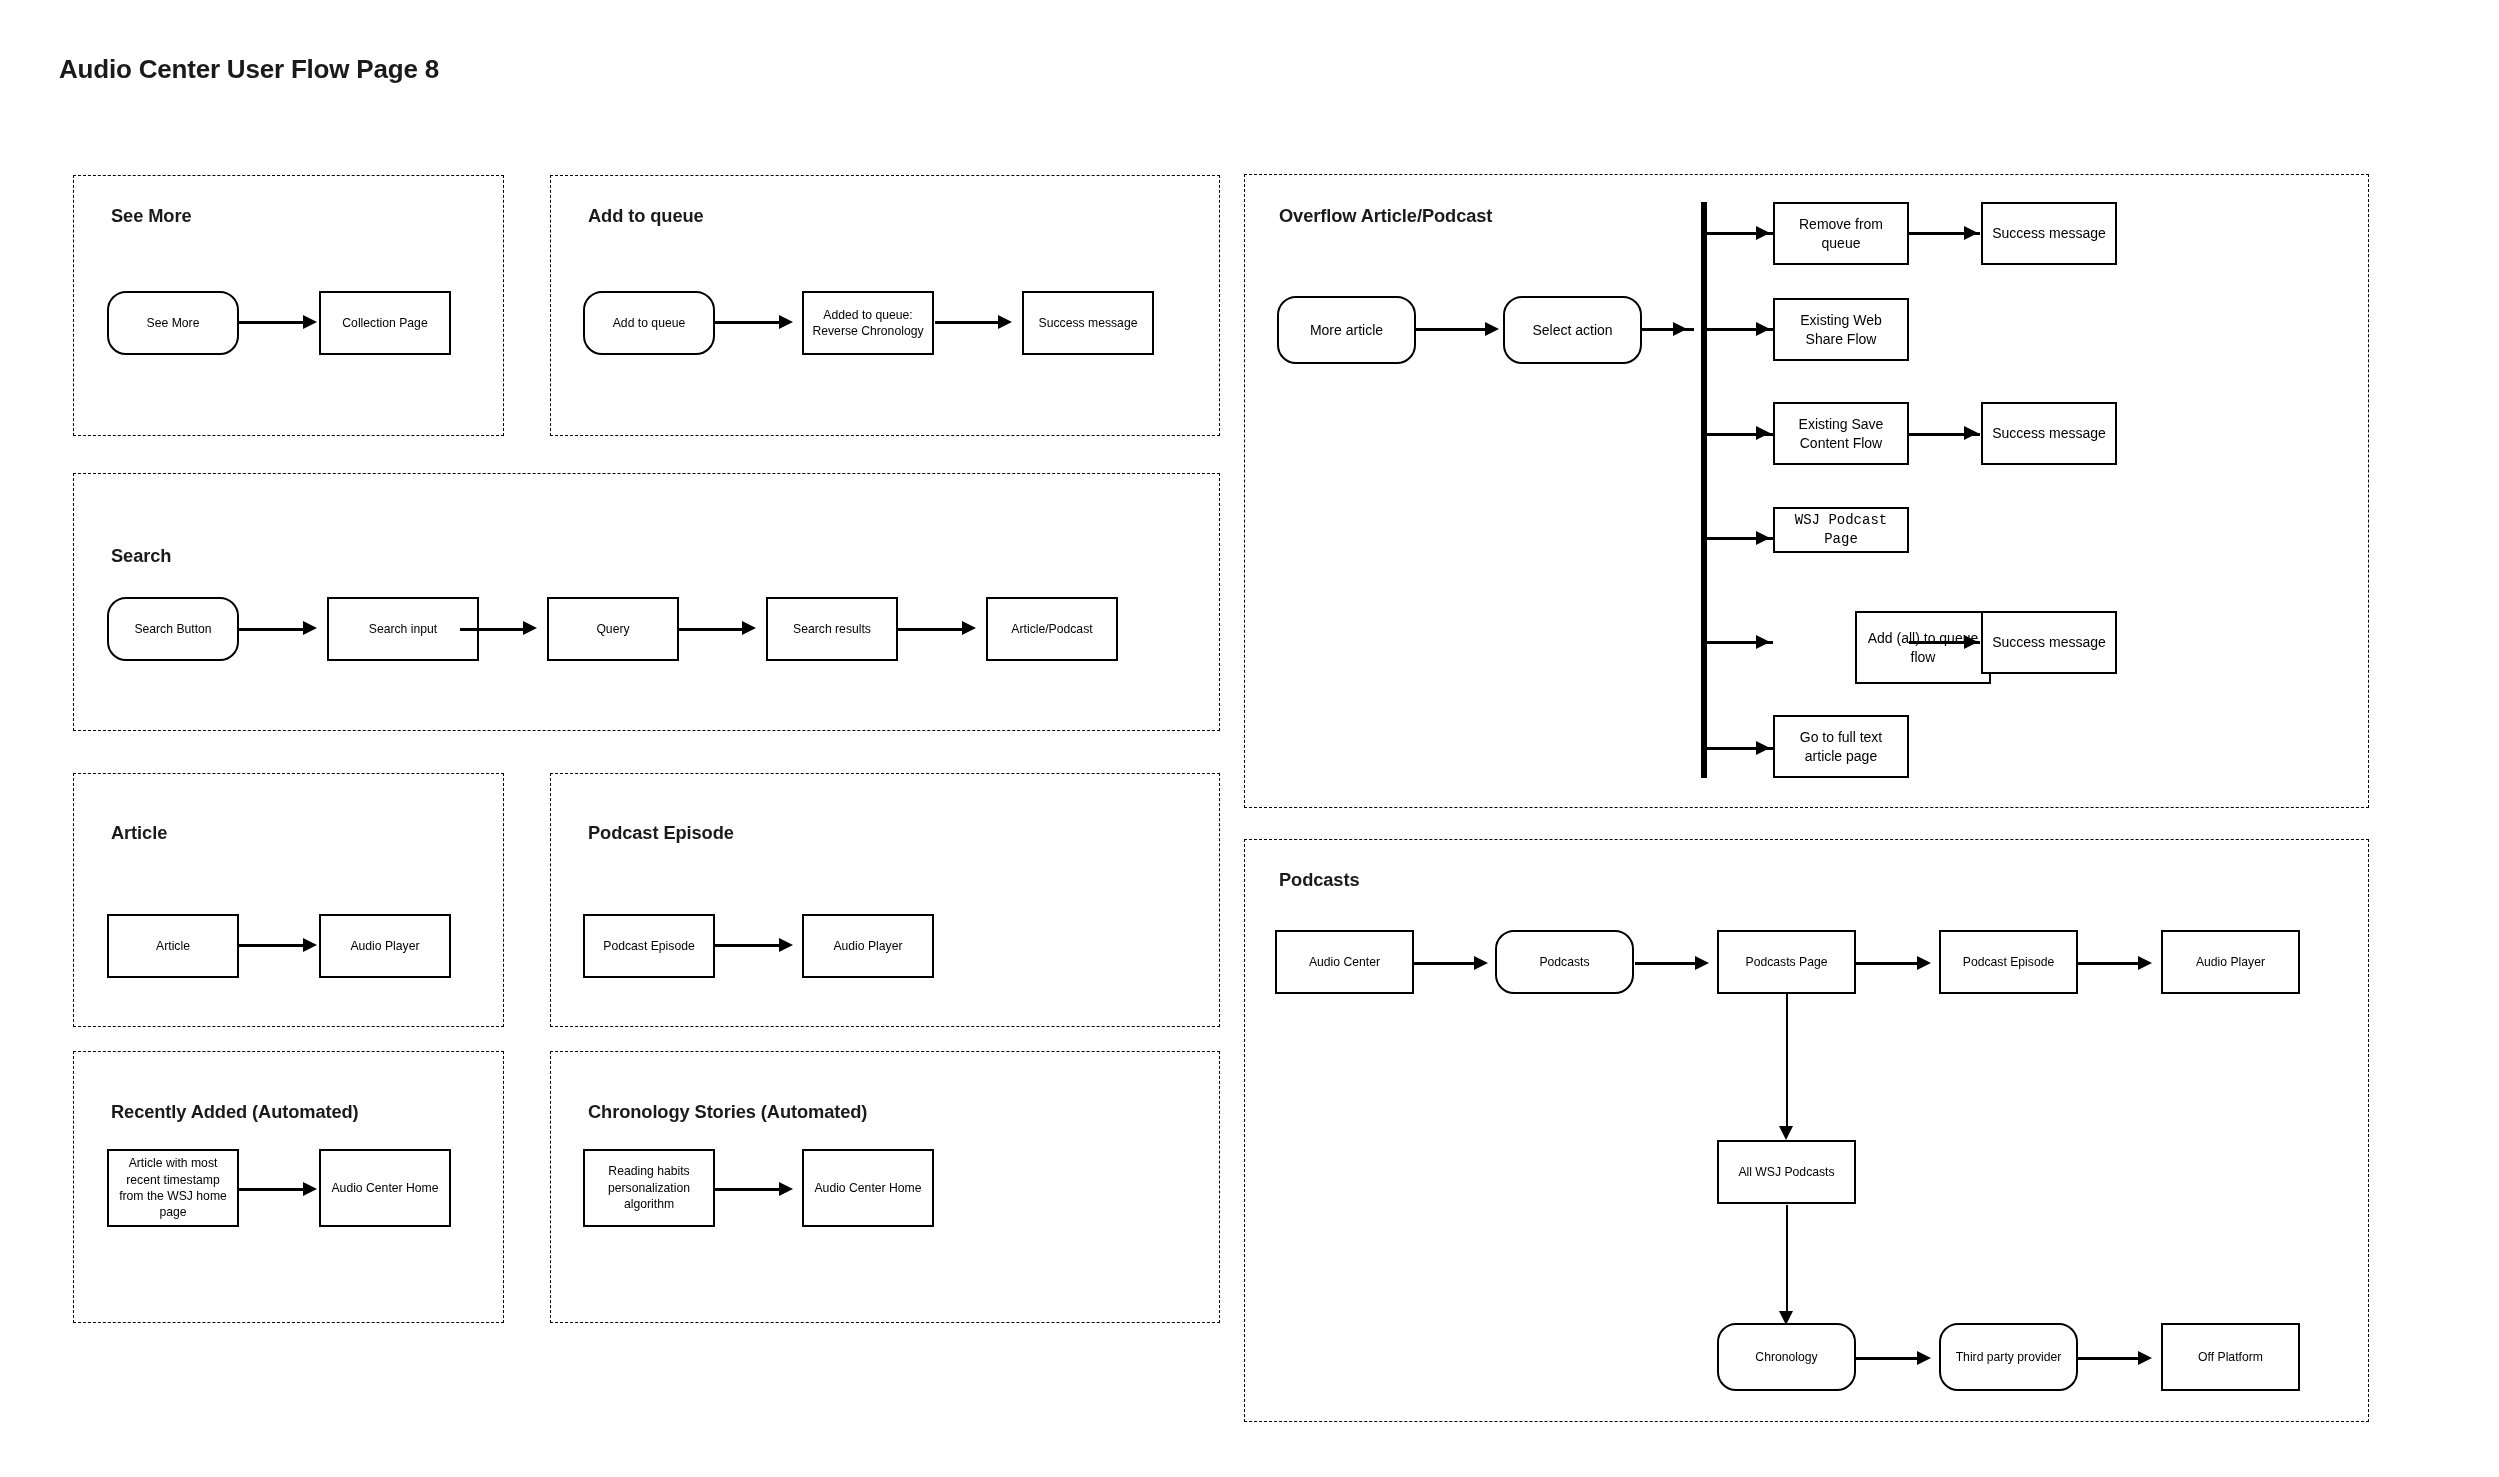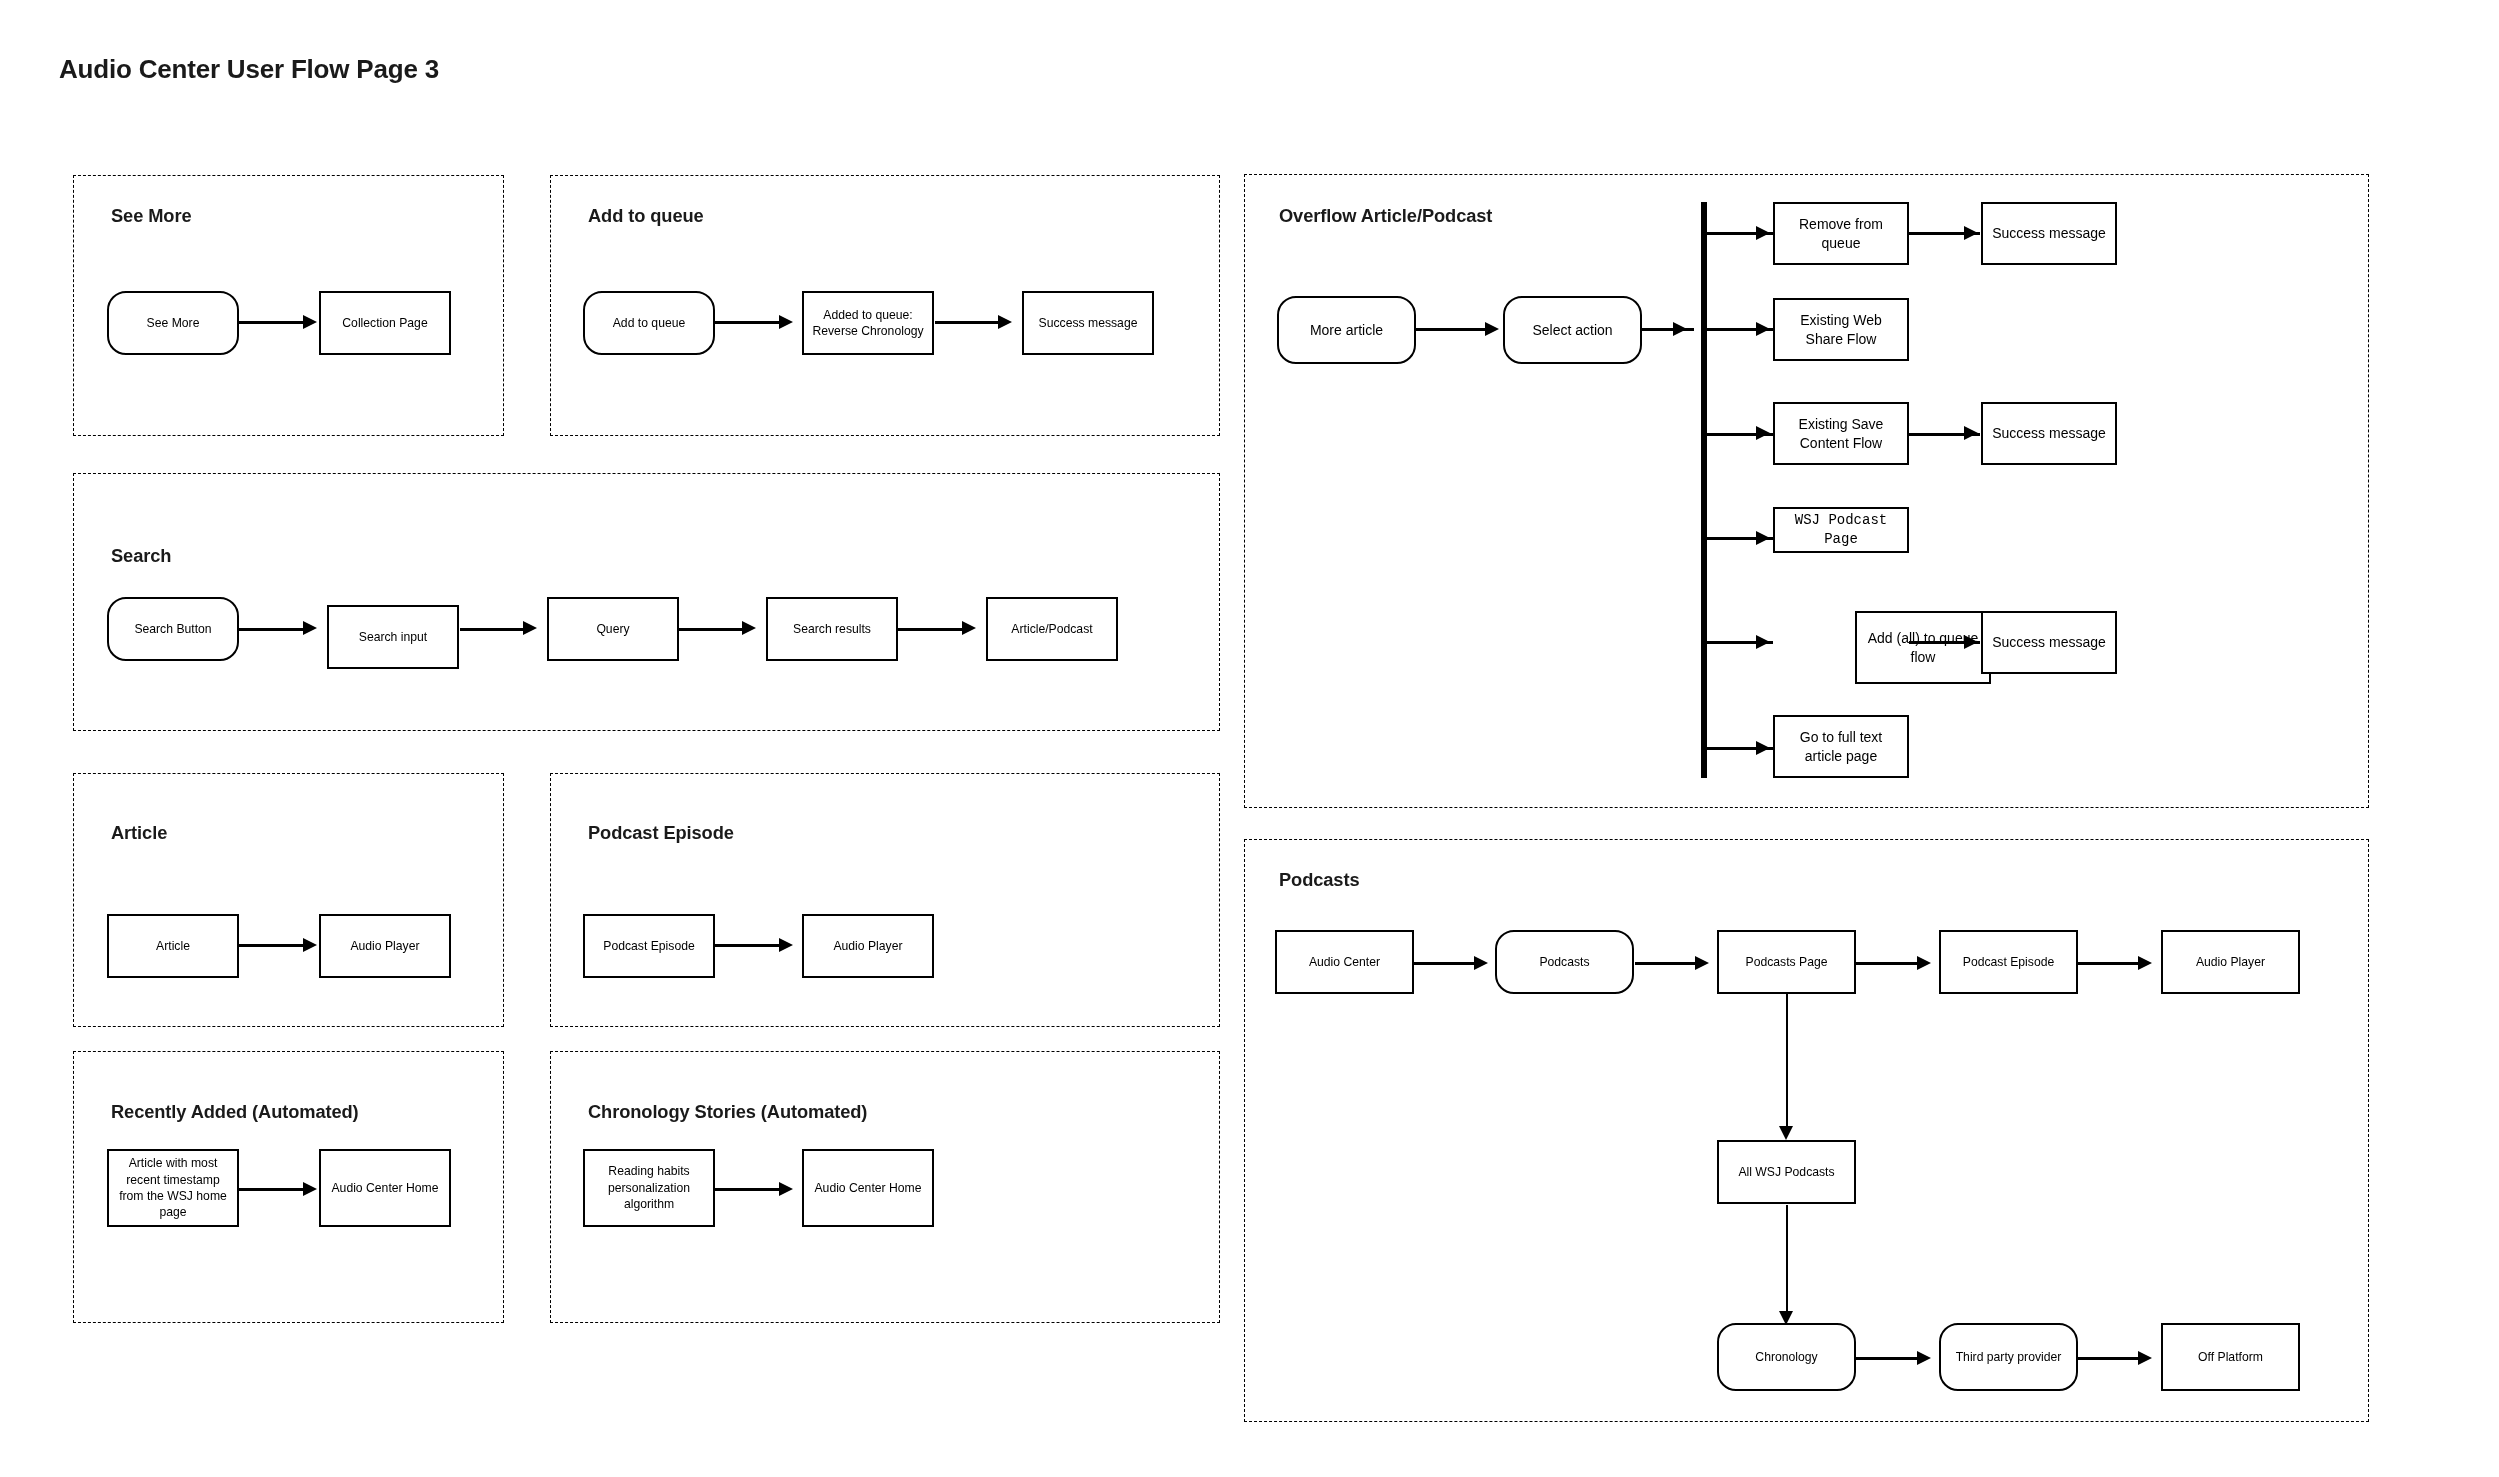--- a/index.html
+++ b/index.html
@@ -90,21 +90,21 @@
     position: absolute;
     background: #000000;
     width: 6.1px;
   }
 </style>
 </head>
 <body>
 
 <div id="canvas">
 
-  <div id="page-title">Audio Center User Flow Page 3</div>
+  <div id="page-title">Audio Center User Flow Page 8</div>
 
   <div class="group" style="left:73px; top:175px; width:431px; height:261px;"></div>
   <div class="group-title" style="left:111px; top:205px;">See More</div>
   <div class="node rounded" style="left:107px; top:291px; width:132px; height:64px;">See More</div>
   <div class="hline" style="left:239px; top:321px; width:65px;"></div>
   <div class="arrow-right" style="left:303px; top:315px;"></div>
   <div class="node" style="left:319px; top:291px; width:132px; height:64px;">Collection Page</div>
 
   <div class="group" style="left:550px; top:175px; width:670px; height:261px;"></div>
   <div class="group-title" style="left:588px; top:205px;">Add to  queue</div>
@@ -114,21 +114,21 @@
   <div class="node" style="left:802px; top:291px; width:132px; height:64px;">Added to queue: Reverse Chronology</div>
   <div class="hline" style="left:935px; top:321px; width:65px;"></div>
   <div class="arrow-right" style="left:998px; top:315px;"></div>
   <div class="node" style="left:1022px; top:291px; width:132px; height:64px;">Success message</div>
 
   <div class="group" style="left:73px; top:473px; width:1147px; height:258px;"></div>
   <div class="group-title" style="left:111px; top:545px;">Search</div>
   <div class="node rounded" style="left:107px; top:597px; width:132px; height:64px;text-align:center;">Search Button</div>
   <div class="hline" style="left:239px; top:628px; width:65px;"></div>
   <div class="arrow-right" style="left:303px; top:621px;"></div>
-  <div class="node" style="left:327px; top:597px; width:132px; height:64px;margin-top:8px;">Search input</div>
+  <div class="node" style="left:327px; top:597px; width:152px; height:64px;">Search input</div>
   <div class="hline" style="left:460px; top:628px; width:65px;"></div>
   <div class="arrow-right" style="left:523px; top:621px;"></div>
   <div class="node" style="left:547px; top:597px; width:132px; height:64px;">Query</div>
   <div class="hline" style="left:679px; top:628px; width:65px;"></div>
   <div class="arrow-right" style="left:742px; top:621px;"></div>
   <div class="node" style="left:766px; top:597px; width:132px; height:64px;">Search results</div>
   <div class="hline" style="left:898px; top:628px; width:65px;"></div>
   <div class="arrow-right" style="left:962px; top:621px;"></div>
   <div class="node" style="left:986px; top:597px; width:132px; height:64px;">Article/Podcast</div>
 

